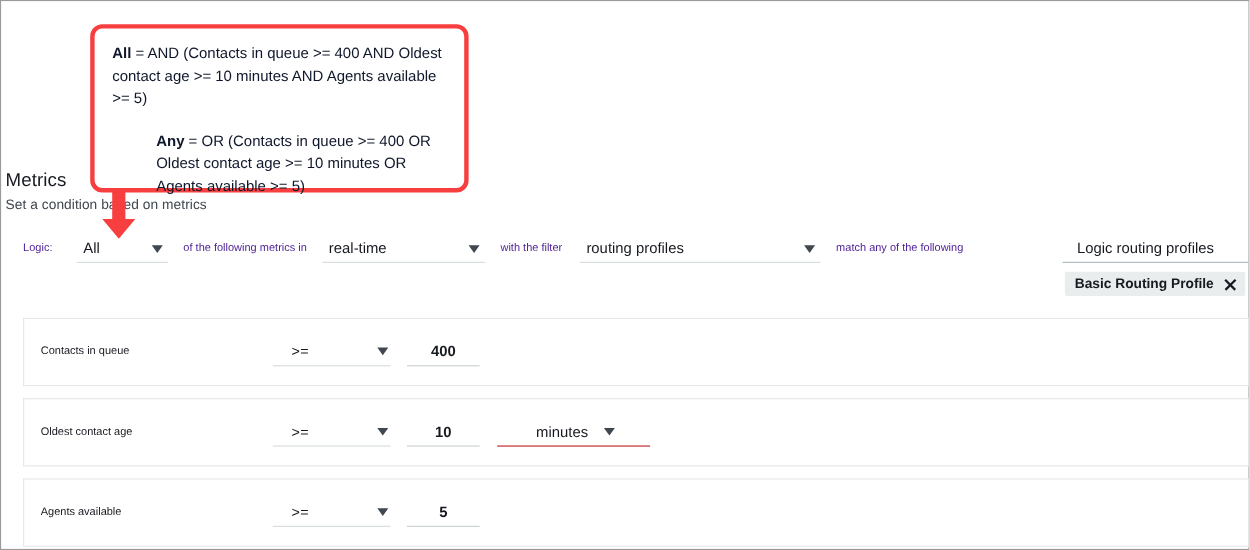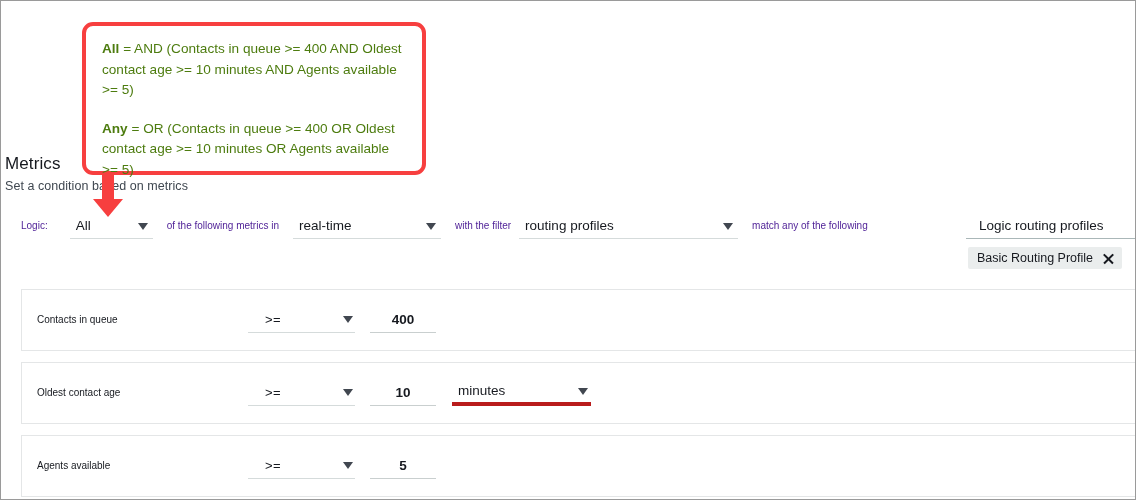--- a/index.html
+++ b/index.html
@@ -70,21 +70,21 @@
   .caret {
     width: 0; height: 0;
     border-left: 5.5px solid transparent;
     border-right: 5.5px solid transparent;
     border-top: 7px solid #414750;
     margin-left: 14px;
     flex: none;
   }
   #sel-logic { width: 83px; margin-left: 22px; }
   #sel-timeframe { width: 148px; margin-left: 14px; }
-  #sel-filtertype { width: 219px; margin-left: 8px; }
+  #sel-filtertype { width: 219px; margin-left: 16px; }
   #lbl-of { margin-left: 14px; }
   #lbl-withfilter { margin-left: 14px; }
   #lbl-matchany { margin-left: 14px; }
 
   
   #routing-field {
     position: absolute;
     left: 965px; top: 213px;
     width: 171px;
   }
@@ -95,20 +95,21 @@
     line-height: 24px;
     padding-left: 13px;
     border-bottom: 1px solid #aab7b8;
     cursor: pointer;
   }
   #chip-row {
     margin-top: 8px;
     display: flex;
     justify-content: flex-start;
     padding-left: 2px;
+    font-weight: bold;
   }
   .chip {
     display: inline-flex;
     align-items: center;
     background: #eaeded;
     border-radius: 2px;
     height: 22px;
     padding: 0 7px 0 9px;
     cursor: default;
   }
@@ -201,23 +202,23 @@
     font-weight: bold;
   }
   .metric-unit {
     position: absolute;
     left: 430px;
     width: 139px;
   }
   .metric-unit .op-box {
     display: flex;
     align-items: center;
-    justify-content: space-between;
-    height: 25px;
-    border-bottom: 4px solid #b91c1c;
+    justify-content: center;
+    height: 25px;
+    border-bottom: 1px solid #b91c1c;
     padding: 0 3px 0 6px;
     cursor: pointer;
   }
   .unit-text {
     font-size: 13.5px;
     color: #16191f;
     line-height: 20px;
   }
 
   
@@ -228,25 +229,25 @@
     height: 153px;
     background: #ffffff;
     border: 4px solid #f73f3f;
     border-radius: 11px;
     padding: 13px 16px 10px 16px;
     z-index: 20;
   }
   .callout-para {
     font-size: 13.6px;
     line-height: 20.5px;
-    color: #4d7c0f;
+    color: #0f172a;
     font-family: "Liberation Sans", sans-serif;
   }
   .callout-para b { font-weight: bold; }
-  #callout-para-2 { margin-top: 18px; }
+  #callout-para-2 { margin-top: 18px; margin-left: 40px; }
 
   
   #callout-arrow {
     position: absolute;
     left: 92px; top: 168px;
     width: 30px; height: 48px;
     z-index: 19;
   }
 </style>
 </head>

